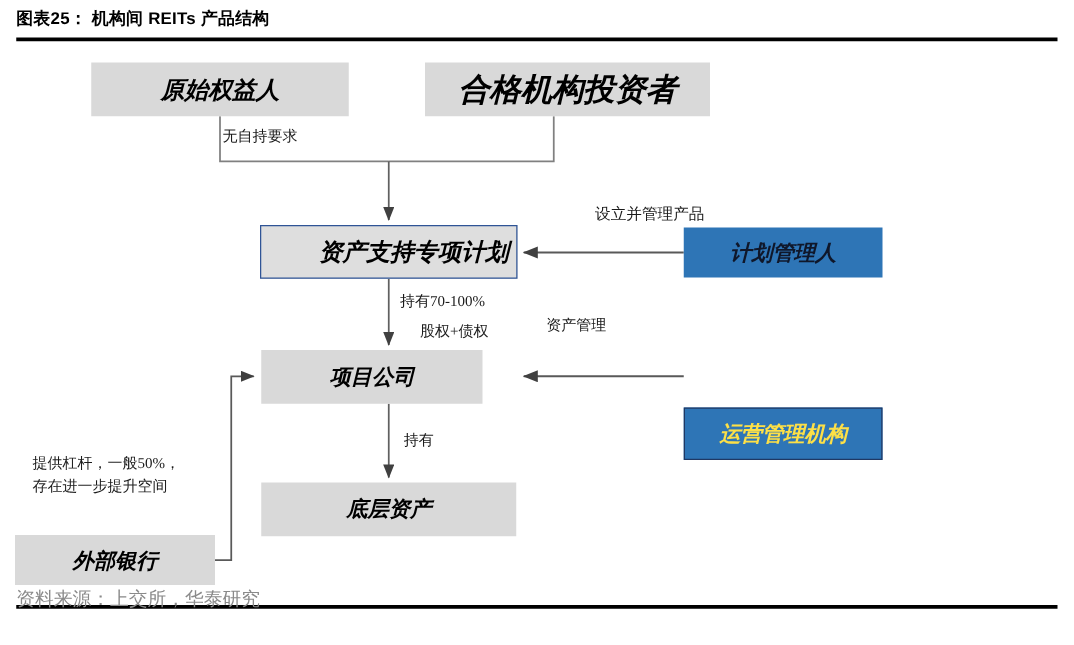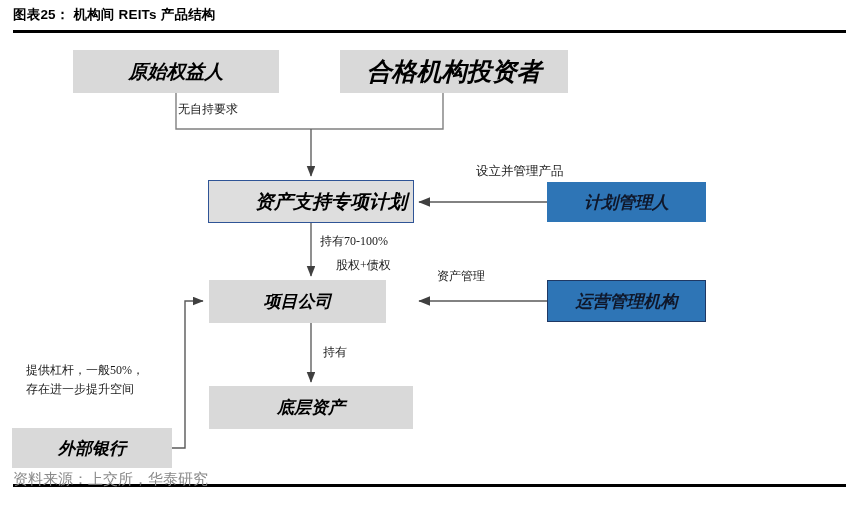--- a/index.html
+++ b/index.html
@@ -100,23 +100,24 @@
     font-weight: bold;
     border: 1.6px solid #2f5496;
   }
   .node-blue {
     background: #2e75b6;
     color: #0f172a;
     font-weight: bold;
   }
   .node-blue-outline {
     background: #2e75b6;
-    color: #0f172a;
+    color: #fde047;
     font-weight: bold;
     border: 1.6px solid #1f3864;
+    margin-top: 46px;
   }
 
   
   #node-originator      { left: 73px;  top: 50px;  width: 206px; height: 43px; font-size: 19px; }
   #node-investors       { left: 340px; top: 50px;  width: 228px; height: 43px; font-size: 25px; }
   #node-abs-plan        { left: 208px; top: 180px; width: 206px; height: 43px; font-size: 19px; padding-left: 40px; }
   #node-plan-manager    { left: 547px; top: 182px; width: 159px; height: 40px; font-size: 17px; }
   #node-project-company { left: 209px; top: 280px; width: 177px; height: 43px; font-size: 17px; }
   #node-operator        { left: 547px; top: 280px; width: 159px; height: 42px; font-size: 17px; }
   #node-underlying      { left: 209px; top: 386px; width: 204px; height: 43px; font-size: 17px; }
@@ -127,21 +128,21 @@
     position: absolute;
     font-size: 12px;
     color: #1a1a1a;
     white-space: nowrap;
     line-height: 1.45;
   }
   #label-no-self-holding { left: 178px; top: 101px; }
   #label-setup-manage    { left: 428px; top: 162px; font-size: 12.5px; margin-left: 48px; }
   #label-hold-ratio      { left: 320px; top: 233px; }
   #label-equity-debt     { left: 336px; top: 257px; }
-  #label-asset-mgmt      { left: 437px; top: 268px; }
+  #label-asset-mgmt      { left: 437px; top: 252px; }
   #label-hold            { left: 323px; top: 344px; }
   #label-leverage {
     left: 26px;
     top: 361px;
     width: 128px;
     white-space: normal;
     line-height: 1.55;
   }
 </style>
 </head>

